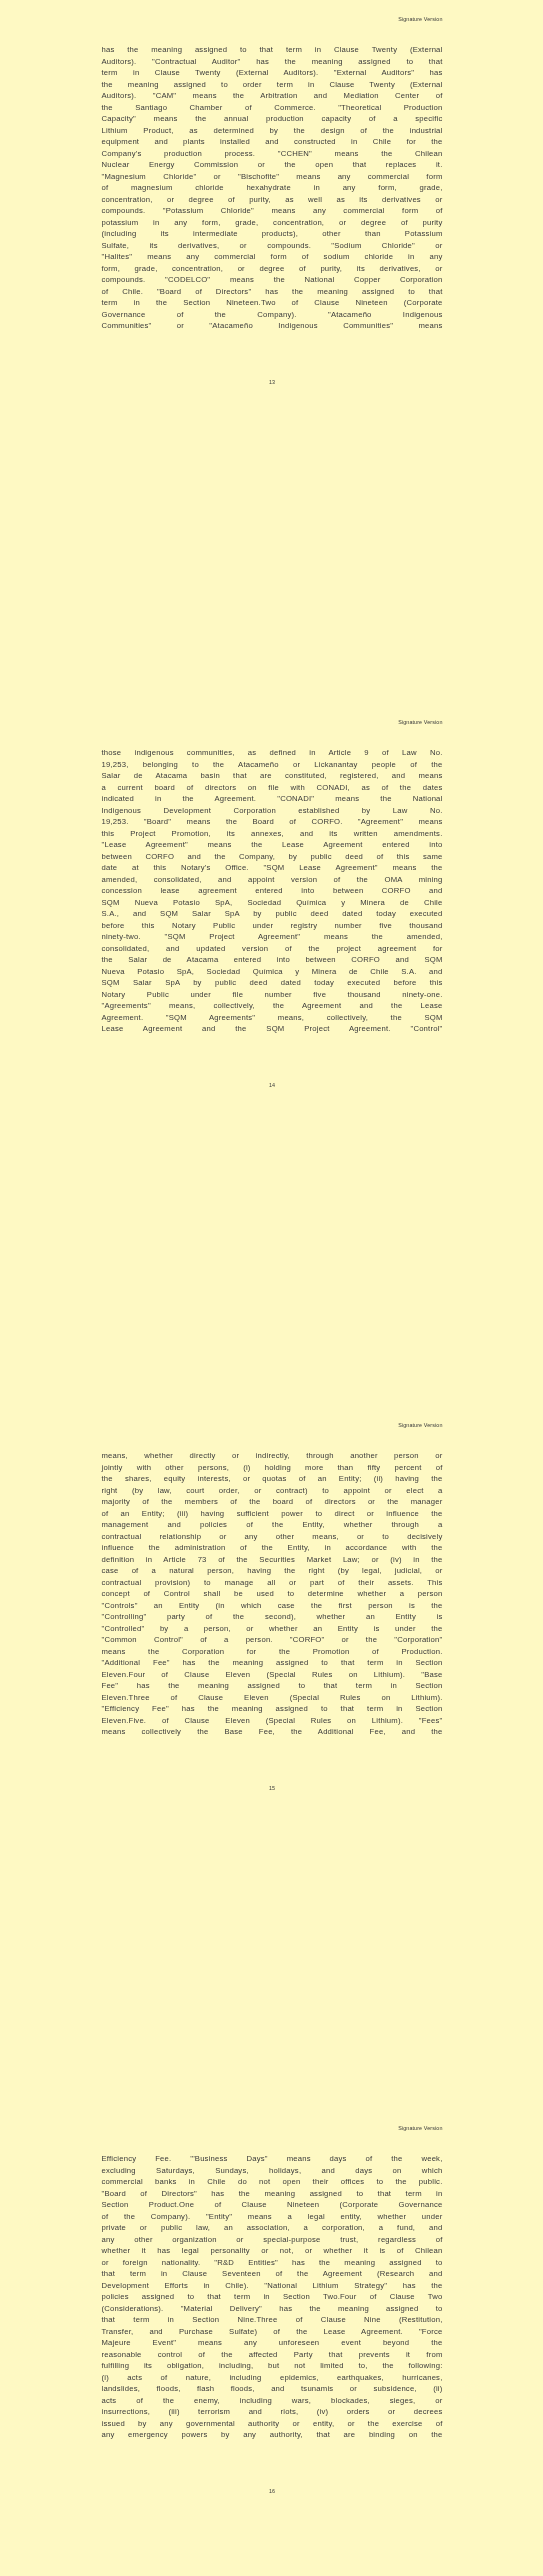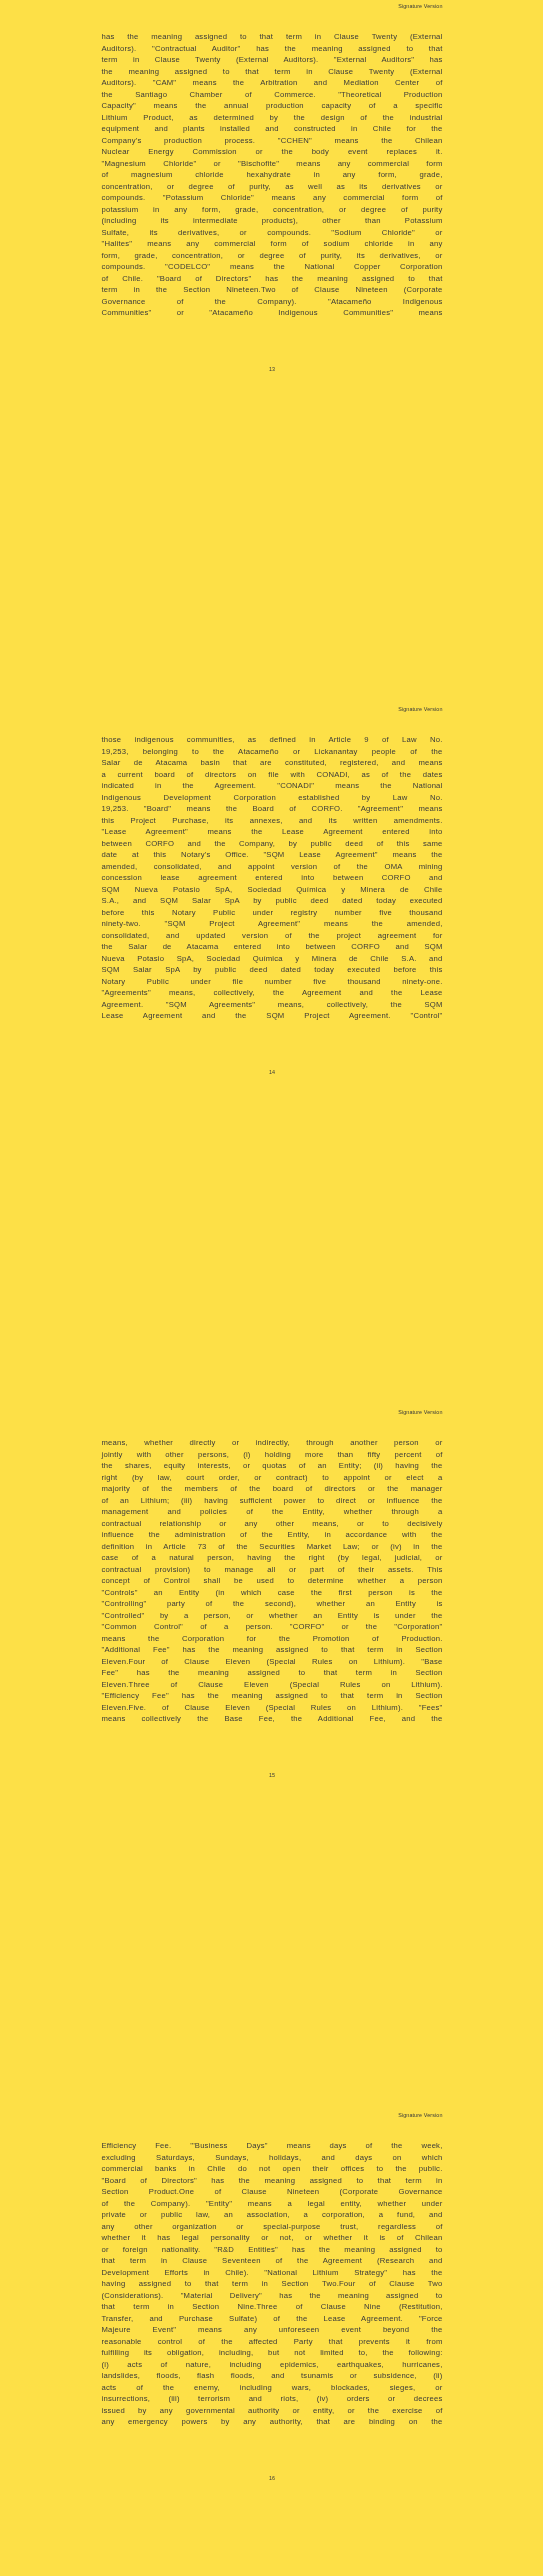--- a/index.html
+++ b/index.html
@@ -13,23 +13,23 @@
     color: #3a3a3a;
     -webkit-font-smoothing: antialiased;
   }
   .document {
     width: 544px;
     background: #ffffff;
   }
   .page {
     height: 703px;
     box-sizing: border-box;
-    padding-top: 3px;
+    padding-top: 16px;
     overflow: hidden;
-    background: #fde047;
+    background: #fef9c3;
   }
   .page-inner {
     width: 341px;
     margin: 0 auto;
   }
   .sig-header {
     text-align: right;
     font-size: 5.4px;
     line-height: 6.7px;
     letter-spacing: 0.1px;
@@ -61,28 +61,28 @@
 
 <div class="document">
 
   <div class="page">
     <div class="page-inner">
       <div class="sig-header">Signature Version</div>
       <div class="body-text">
           <div class="line">has the meaning assigned to that term in Clause Twenty (External</div>
           <div class="line">Auditors). "Contractual Auditor" has the meaning assigned to that</div>
           <div class="line">term in Clause Twenty (External Auditors). "External Auditors" has</div>
-          <div class="line">the meaning assigned to that term in Clause Twenty (External</div>
+          <div class="line">the meaning assigned to order term in Clause Twenty (External</div>
           <div class="line">Auditors). "CAM" means the Arbitration and Mediation Center of</div>
           <div class="line">the Santiago Chamber of Commerce. "Theoretical Production</div>
           <div class="line">Capacity" means the annual production capacity of a specific</div>
           <div class="line">Lithium Product, as determined by the design of the industrial</div>
           <div class="line">equipment and plants installed and constructed in Chile for the</div>
           <div class="line">Company's production process. "CCHEN" means the Chilean</div>
-          <div class="line">Nuclear Energy Commission or the body event replaces it.</div>
+          <div class="line">Nuclear Energy Commission or the open that replaces it.</div>
           <div class="line">"Magnesium Chloride" or "Bischofite" means any commercial form</div>
           <div class="line">of magnesium chloride hexahydrate in any form, grade,</div>
           <div class="line">concentration, or degree of purity, as well as its derivatives or</div>
           <div class="line">compounds. "Potassium Chloride" means any commercial form of</div>
           <div class="line">potassium in any form, grade, concentration, or degree of purity</div>
           <div class="line">(including its intermediate products), other than Potassium</div>
           <div class="line">Sulfate, its derivatives, or compounds. "Sodium Chloride" or</div>
           <div class="line">"Halites" means any commercial form of sodium chloride in any</div>
           <div class="line">form, grade, concentration, or degree of purity, its derivatives, or</div>
           <div class="line">compounds. "CODELCO" means the National Copper Corporation</div>
@@ -99,21 +99,21 @@
     <div class="page-inner">
       <div class="sig-header">Signature Version</div>
       <div class="body-text">
           <div class="line">those indigenous communities, as defined in Article 9 of Law No.</div>
           <div class="line">19,253, belonging to the Atacameño or Lickanantay people of the</div>
           <div class="line">Salar de Atacama basin that are constituted, registered, and means</div>
           <div class="line">a current board of directors on file with CONADI, as of the dates</div>
           <div class="line">indicated in the Agreement. "CONADI" means the National</div>
           <div class="line">Indigenous Development Corporation established by Law No.</div>
           <div class="line">19,253. "Board" means the Board of CORFO. "Agreement" means</div>
-          <div class="line">this Project Purchase, its annexes, and its written amendments.</div>
+          <div class="line">this Project Promotion, its annexes, and its written amendments.</div>
           <div class="line">"Lease Agreement" means the Lease Agreement entered into</div>
           <div class="line">between CORFO and the Company, by public deed of this same</div>
           <div class="line">date at this Notary's Office. "SQM Lease Agreement" means the</div>
           <div class="line">amended, consolidated, and appoint version of the OMA mining</div>
           <div class="line">concession lease agreement entered into between CORFO and</div>
           <div class="line">SQM Nueva Potasio SpA, Sociedad Química y Minera de Chile</div>
           <div class="line">S.A., and SQM Salar SpA by public deed dated today executed</div>
           <div class="line">before this Notary Public under registry number five thousand</div>
           <div class="line">ninety-two. "SQM Project Agreement" means the amended,</div>
           <div class="line">consolidated, and updated version of the project agreement for</div>
@@ -131,21 +131,21 @@
 
   <div class="page">
     <div class="page-inner">
       <div class="sig-header">Signature Version</div>
       <div class="body-text">
           <div class="line">means, whether directly or indirectly, through another person or</div>
           <div class="line">jointly with other persons, (i) holding more than fifty percent of</div>
           <div class="line">the shares, equity interests, or quotas of an Entity; (ii) having the</div>
           <div class="line">right (by law, court order, or contract) to appoint or elect a</div>
           <div class="line">majority of the members of the board of directors or the manager</div>
-          <div class="line">of an Lithium; (iii) having sufficient power to direct or influence the</div>
+          <div class="line">of an Entity; (iii) having sufficient power to direct or influence the</div>
           <div class="line">management and policies of the Entity, whether through a</div>
           <div class="line">contractual relationship or any other means, or to decisively</div>
           <div class="line">influence the administration of the Entity, in accordance with the</div>
           <div class="line">definition in Article 73 of the Securities Market Law; or (iv) in the</div>
           <div class="line">case of a natural person, having the right (by legal, judicial, or</div>
           <div class="line">contractual provision) to manage all or part of their assets. This</div>
           <div class="line">concept of Control shall be used to determine whether a person</div>
           <div class="line">"Controls" an Entity (in which case the first person is the</div>
           <div class="line">"Controlling" party of the second), whether an Entity is</div>
           <div class="line">"Controlled" by a person, or whether an Entity is under the</div>
@@ -172,21 +172,21 @@
           <div class="line">commercial banks in Chile do not open their offices to the public.</div>
           <div class="line">"Board of Directors" has the meaning assigned to that term in</div>
           <div class="line">Section Product.One of Clause Nineteen (Corporate Governance</div>
           <div class="line">of the Company). "Entity" means a legal entity, whether under</div>
           <div class="line">private or public law, an association, a corporation, a fund, and</div>
           <div class="line">any other organization or special-purpose trust, regardless of</div>
           <div class="line">whether it has legal personality or not, or whether it is of Chilean</div>
           <div class="line">or foreign nationality. "R&amp;D Entities" has the meaning assigned to</div>
           <div class="line">that term in Clause Seventeen of the Agreement (Research and</div>
           <div class="line">Development Efforts in Chile). "National Lithium Strategy" has the</div>
-          <div class="line">having assigned to that term in Section Two.Four of Clause Two</div>
+          <div class="line">policies assigned to that term in Section Two.Four of Clause Two</div>
           <div class="line">(Considerations). "Material Delivery" has the meaning assigned to</div>
           <div class="line">that term in Section Nine.Three of Clause Nine (Restitution,</div>
           <div class="line">Transfer, and Purchase Sulfate) of the Lease Agreement. "Force</div>
           <div class="line">Majeure Event" means any unforeseen event beyond the</div>
           <div class="line">reasonable control of the affected Party that prevents it from</div>
           <div class="line">fulfilling its obligation, including, but not limited to, the following:</div>
           <div class="line">(i) acts of nature, including epidemics, earthquakes, hurricanes,</div>
           <div class="line">landslides, floods, flash floods, and tsunamis or subsidence, (ii)</div>
           <div class="line">acts of the enemy, including wars, blockades, sieges, or</div>
           <div class="line">insurrections, (iii) terrorism and riots, (iv) orders or decrees</div>

